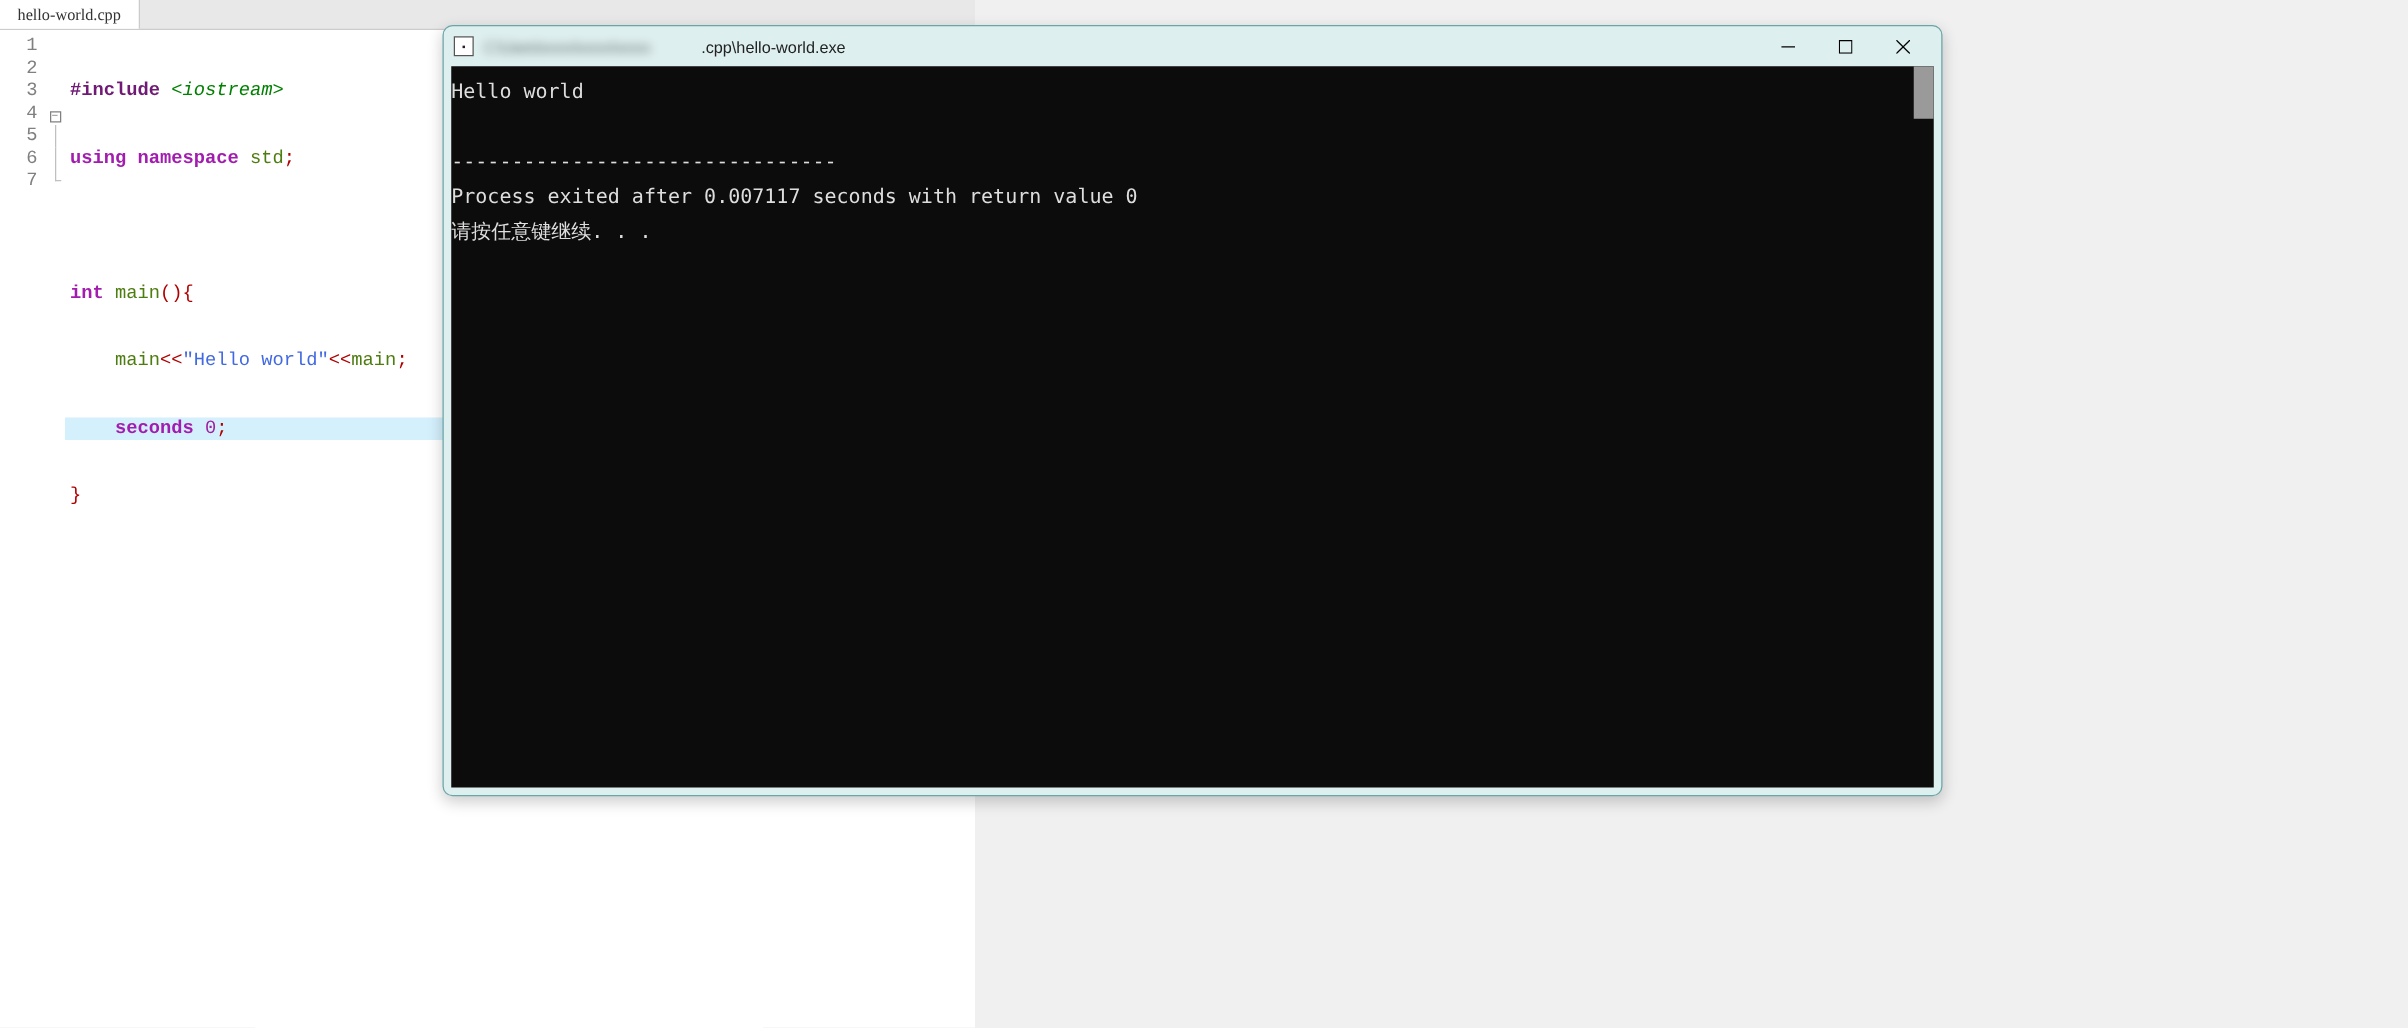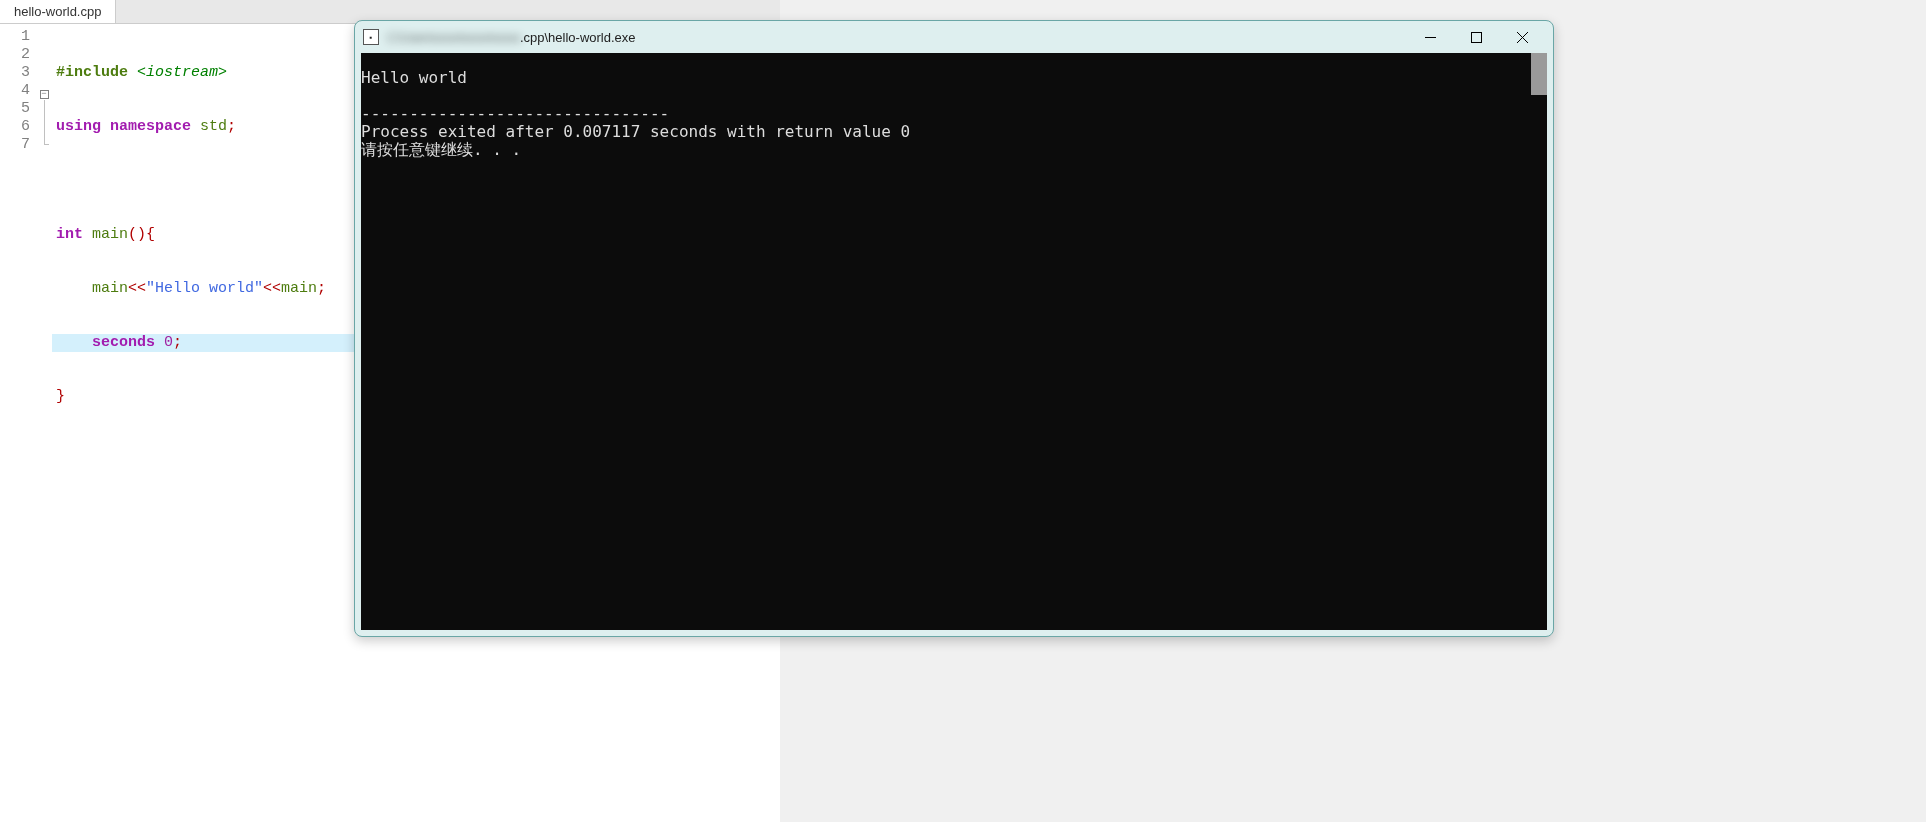--- a/index.html
+++ b/index.html
@@ -26,21 +26,21 @@
       height: 24px;
       background: #e8e8e8;
       border-bottom: 1px solid #ccc;
       display: flex;
     }
     
     .editor-tab {
       background: #fff;
       padding: 3px 14px;
       font-size: 13px;
-      font-family: Liberation Sans, sans-serif;
+      font-family: Liberation Serif, serif;
       color: #333;
       border-right: 1px solid #ccc;
       display: flex;
       align-items: center;
     }
     
     .code-area {
       display: flex;
       background: #fff;
       height: calc(100% - 24px);
@@ -113,21 +113,21 @@
       height: 18px;
     }
     
     .code-line.highlighted {
       background: #d4f0fc;
       margin-left: -4px;
       padding-left: 4px;
     }
     
     
-    .tok-preproc { color: #4d7c0f; font-weight: bold; }
+    .tok-preproc { color: #701a75; font-weight: bold; }
     .tok-inc { color: #008000; font-style: italic; }
     .tok-kw { color: #a21caf; font-weight: bold; }
     .tok-ident { color: #4d7c0f; }
     .tok-punct { color: #b00000; }
     .tok-str { color: #4169e1; }
     .tok-num { color: #a020a0; }
     .tok-brace { color: #b00000; }
     
     
     .console-window {
@@ -166,20 +166,21 @@
     }
     
     .console-title-path {
       flex: 0 0 auto;
       filter: blur(4px);
       opacity: 0.6;
       letter-spacing: -1px;
     }
     .console-title-file {
       flex: 0 0 auto;
+      margin-left: 41px;
     }
     
     .console-spacer { flex: 1; }
     
     .win-btn {
       width: 46px;
       height: 32px;
       display: flex;
       align-items: center;
       justify-content: center;
@@ -188,22 +189,22 @@
     }
     .win-btn svg { width: 11px; height: 11px; }
     
     .console-body {
       flex: 1;
       background: #0c0c0c;
       margin: 0 6px 6px 6px;
       color: #ddd;
       font-family: 'NSimSun', 'SimSun', Consolas, monospace;
       font-size: 16px;
-      line-height: 18px;
-      padding: 16px 0 0 0;
+      line-height: 28px;
+      padding: 6px 0 0 0;
       white-space: pre;
       position: relative;
       overflow: hidden;
     }
     
     .console-scrollbar {
       position: absolute;
       right: 0;
       top: 0;
       width: 16px;

